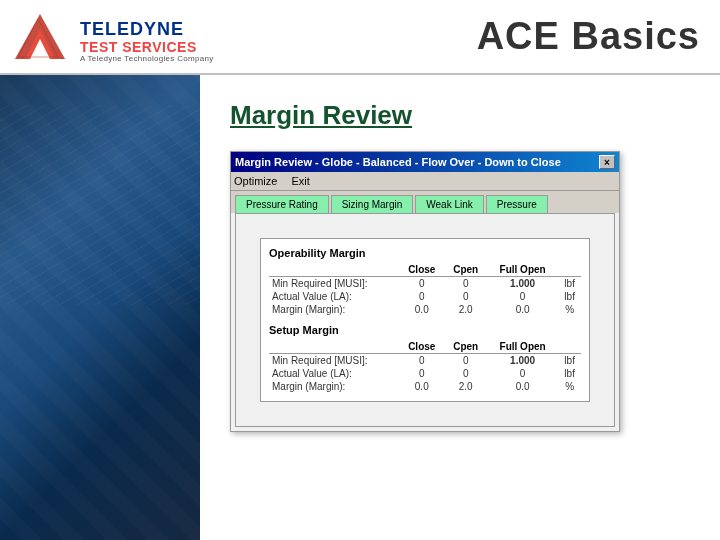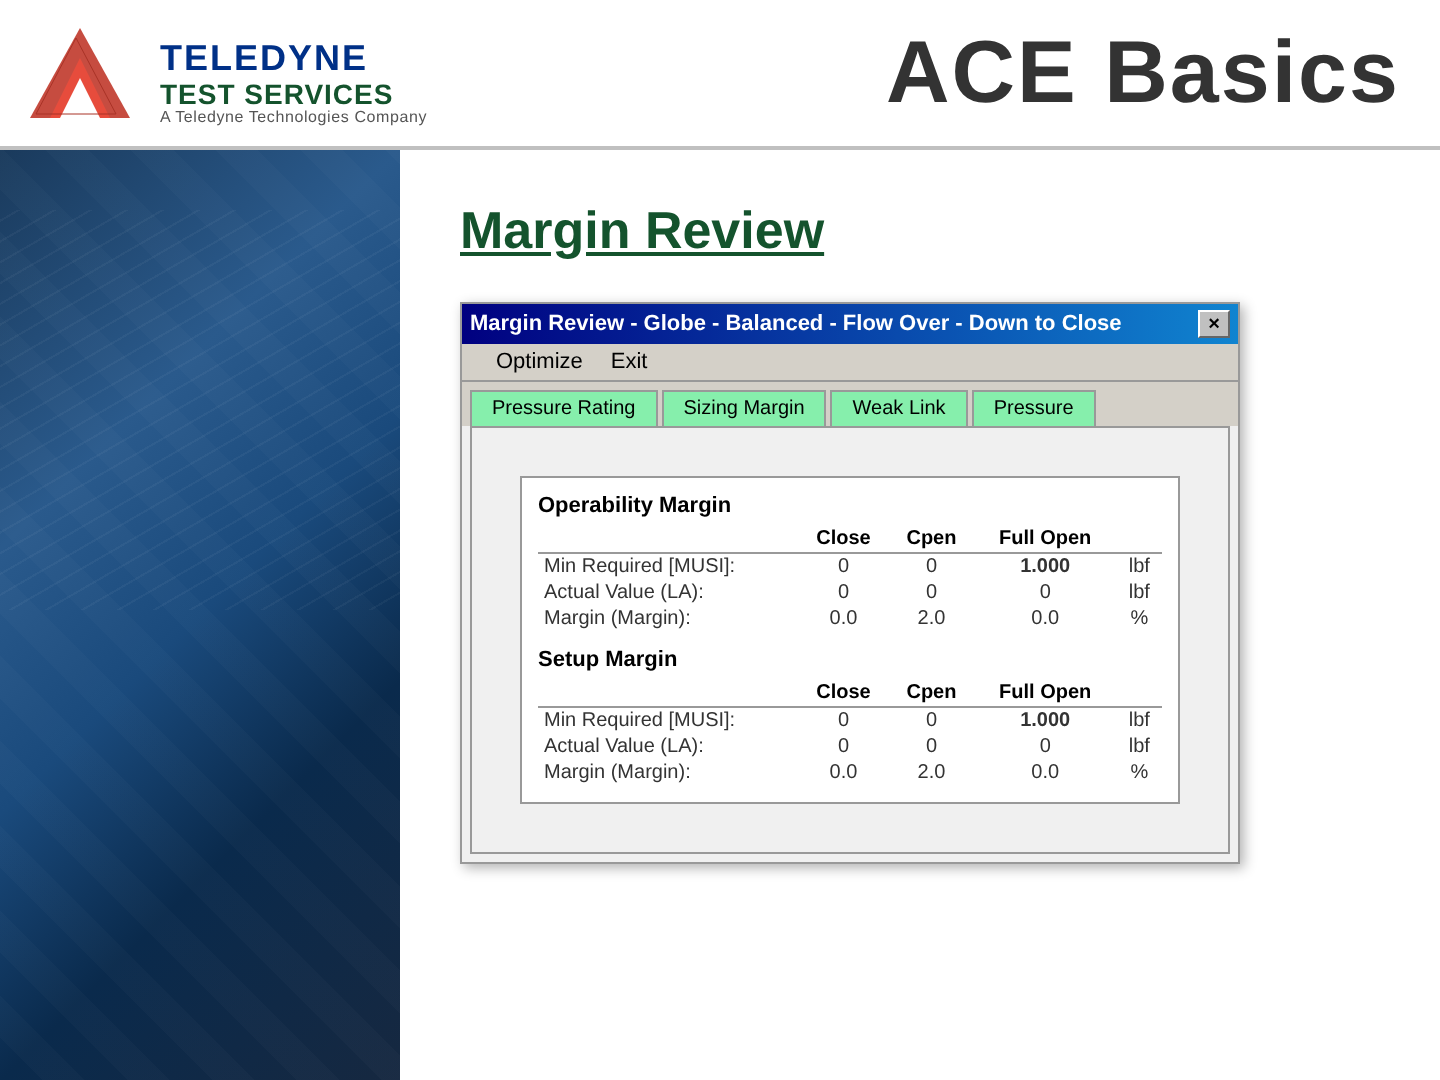--- a/index.html
+++ b/index.html
@@ -47,32 +47,32 @@
       font-size: 18px;
       font-weight: 900;
       color: #003087;
       letter-spacing: 1px;
       font-family: Arial Black, Arial, sans-serif;
     }
 
     .logo-test-services {
       font-size: 14px;
       font-weight: 700;
-      color: #14532d;
+      color: #ef4444;
       letter-spacing: 0.5px;
     }
 
     .logo-tagline {
       font-size: 8px;
       color: #555;
       letter-spacing: 0.3px;
     }
 
     .page-title {
-      font-size: 44px;
+      font-size: 38px;
       font-weight: bold;
       color: #333;
       letter-spacing: 1px;
     }
 
     
     .main-content {
       position: relative;
       z-index: 1;
       display: flex;
@@ -165,21 +165,21 @@
       align-items: center;
       justify-content: center;
       font-size: 10px;
       cursor: pointer;
       color: #000;
       font-weight: bold;
     }
 
     .dialog-menubar {
       background: #d4d0c8;
-      padding: 2px 14px;
+      padding: 2px 0;
       display: flex;
       gap: 8px;
       border-bottom: 1px solid #999;
       font-size: 11px;
     }
 
     .dialog-menu-item {
       cursor: pointer;
       padding: 1px 3px;
     }

